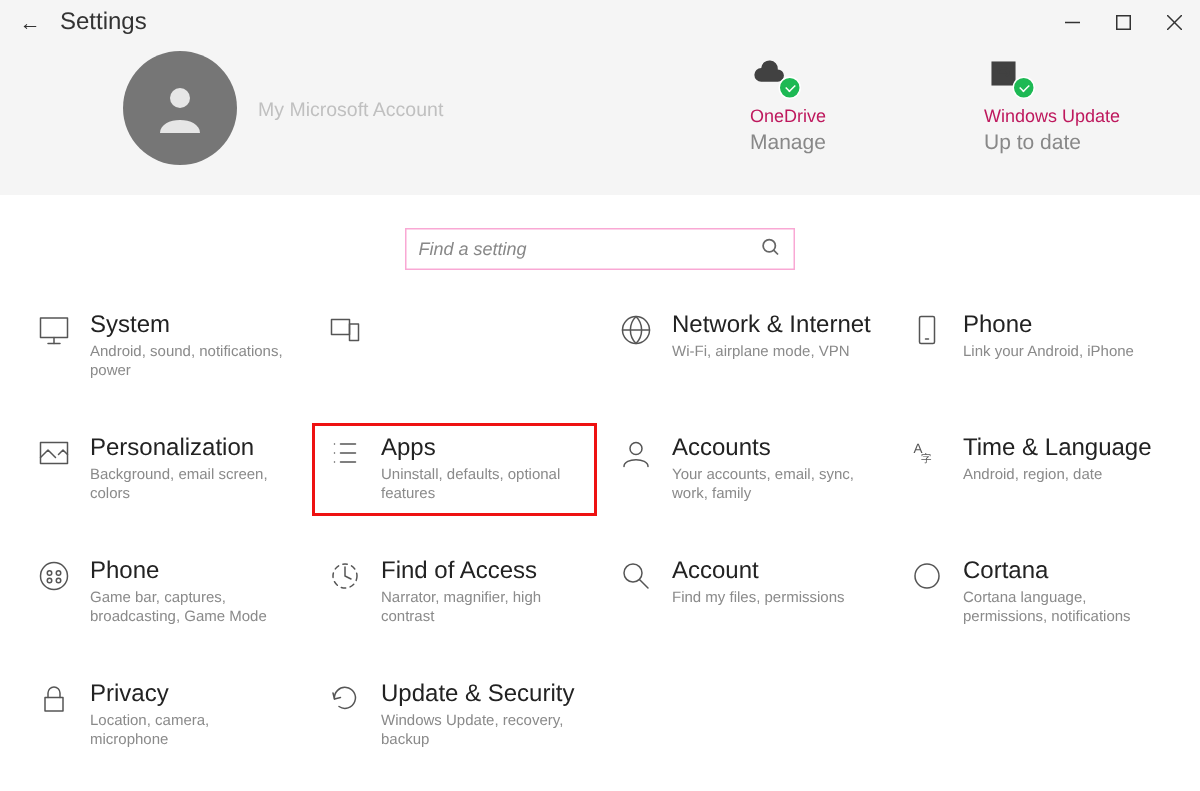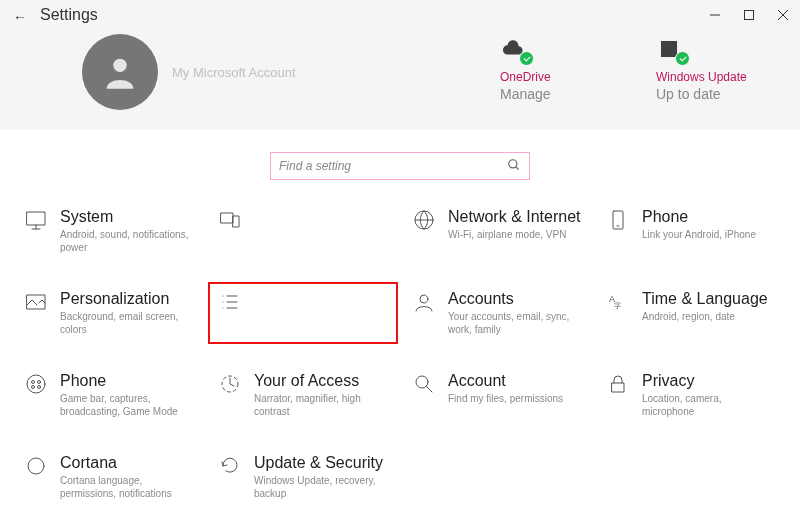--- a/index.html
+++ b/index.html
@@ -170,20 +170,24 @@
     <div class="cat-icon">
         <svg viewBox="0 0 24 24" stroke-linecap="round" stroke-linejoin="round">
           <line x1="5" y1="6" x2="5" y2="6"></line>
           <line x1="9" y1="6" x2="19" y2="6"></line>
           <line x1="5" y1="12" x2="5" y2="12"></line>
           <line x1="9" y1="12" x2="19" y2="12"></line>
           <line x1="5" y1="18" x2="5" y2="18"></line>
           <line x1="9" y1="18" x2="19" y2="18"></line>
         </svg>
       </div>
+    <div class="cat-text">
+      <div class="cat-title">Apps</div>
+      <div class="cat-desc">Uninstall, defaults, optional features</div>
+    </div>
     </div>
     <div class="cat">
     <div class="cat-icon">
         <svg viewBox="0 0 24 24" stroke-linecap="round" stroke-linejoin="round">
           <circle cx="12" cy="9" r="4"></circle>
           <path d="M4 21 C4 15 20 15 20 21"></path>
         </svg>
       </div>
     <div class="cat-text">
       <div class="cat-title">Accounts</div>
@@ -218,62 +222,62 @@
     </div>
     </div>
     <div class="cat">
     <div class="cat-icon">
         <svg viewBox="0 0 24 24" stroke-linecap="round" stroke-linejoin="round">
           <circle cx="12" cy="12" r="8" stroke-dasharray="3 3"></circle>
           <path d="M12 6 v6 l4 2"></path>
         </svg>
       </div>
     <div class="cat-text">
-      <div class="cat-title">Your of Access</div>
+      <div class="cat-title">Find of Access</div>
       <div class="cat-desc">Narrator, magnifier, high contrast</div>
     </div>
     </div>
     <div class="cat">
     <div class="cat-icon">
         <svg viewBox="0 0 24 24" stroke-linecap="round" stroke-linejoin="round">
           <circle cx="10" cy="10" r="6"></circle>
           <line x1="20" y1="20" x2="14.5" y2="14.5"></line>
         </svg>
       </div>
     <div class="cat-text">
       <div class="cat-title">Account</div>
       <div class="cat-desc">Find my files, permissions</div>
     </div>
     </div>
     <div class="cat">
     <div class="cat-icon">
         <svg viewBox="0 0 24 24" stroke-linecap="round" stroke-linejoin="round">
+          <circle cx="12" cy="12" r="8"></circle>
+        </svg>
+      </div>
+    <div class="cat-text">
+      <div class="cat-title">Cortana</div>
+      <div class="cat-desc">Cortana language, permissions, notifications</div>
+    </div>
+    </div>
+    <div class="cat">
+    <div class="cat-icon">
+        <svg viewBox="0 0 24 24" stroke-linecap="round" stroke-linejoin="round">
           <rect x="6" y="11" width="12" height="9"></rect>
           <path d="M8 11 V8 a4 4 0 0 1 8 0 V11"></path>
         </svg>
       </div>
     <div class="cat-text">
       <div class="cat-title">Privacy</div>
       <div class="cat-desc">Location, camera, microphone</div>
     </div>
     </div>
     <div class="cat">
     <div class="cat-icon">
         <svg viewBox="0 0 24 24" stroke-linecap="round" stroke-linejoin="round">
-          <circle cx="12" cy="12" r="8"></circle>
-        </svg>
-      </div>
-    <div class="cat-text">
-      <div class="cat-title">Cortana</div>
-      <div class="cat-desc">Cortana language, permissions, notifications</div>
-    </div>
-    </div>
-    <div class="cat">
-    <div class="cat-icon">
-        <svg viewBox="0 0 24 24" stroke-linecap="round" stroke-linejoin="round">
           <path d="M5 12 A7 7 0 1 1 8 17"></path>
           <polyline points="4,8 5,12 9,11"></polyline>
         </svg>
       </div>
     <div class="cat-text">
       <div class="cat-title">Update &amp; Security</div>
       <div class="cat-desc">Windows Update, recovery, backup</div>
     </div>
     </div>
   </div>

